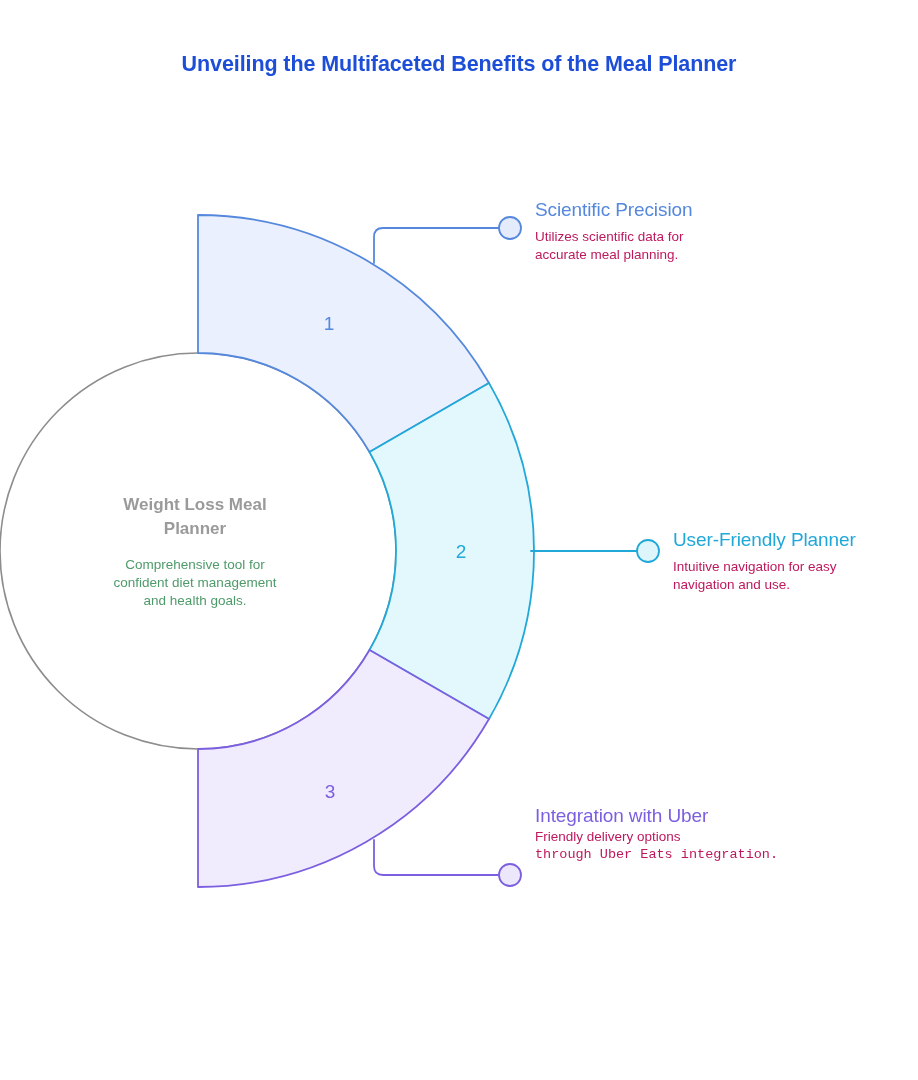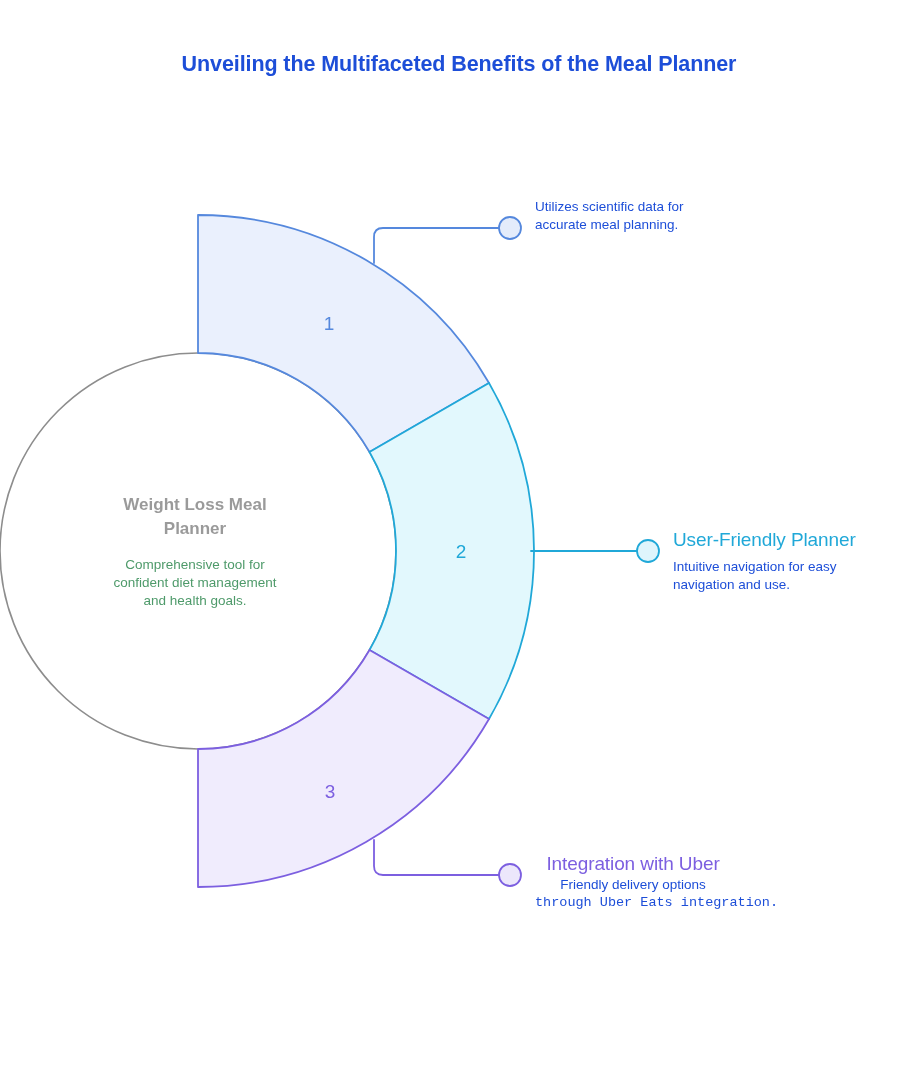--- a/index.html
+++ b/index.html
@@ -58,21 +58,21 @@
   .callout-title {
     font-size: 19px;
     line-height: 24px;
     font-weight: normal;
     margin: 0 0 6px 0;
     letter-spacing: -0.1px;
   }
   .callout-desc {
     font-size: 13.5px;
     line-height: 18px;
-    color: #1d4ed8;
+    color: #be185d;
     margin: 0;
     white-space: pre-line;
   }
 </style>
 </head>
 <body>
 
 <div id="page-title">Unveiling the Multifaceted Benefits of the Meal Planner</div>
 
 <svg id="diagram" viewBox="0 0 918 1080">
@@ -111,27 +111,28 @@
   <circle cx="510" cy="228" r="11" fill="#e4ecfb" stroke="#5588dd" stroke-width="1.8"></circle>
 
   <path d="M 531 551 L 637 551" fill="none" stroke="#20a8d8" stroke-width="1.8" stroke-linecap="round"></path>
   <circle cx="648" cy="551" r="11" fill="#dff5fc" stroke="#20a8d8" stroke-width="1.8"></circle>
 
   <path d="M 374 840 L 374 866 Q 374 875 383 875 L 499 875" fill="none" stroke="#7c5fe0" stroke-width="1.8" stroke-linecap="round"></path>
   <circle cx="510" cy="875" r="11" fill="#ece7fb" stroke="#7c5fe0" stroke-width="1.8"></circle>
 </svg>
 
 <div class="callout" style="left:535px; top:198px; width:200px;">
+  <p class="callout-title" style="color:#5588dd;">Scientific Precision</p>
   <p class="callout-desc">Utilizes scientific data for</p>
   <p class="callout-desc">accurate meal planning.</p>
 </div>
 
 <div class="callout" style="left:673px; top:528px; width:215px;">
   <p class="callout-title" style="color:#20a8d8;">User-Friendly Planner</p>
   <p class="callout-desc">Intuitive navigation for easy</p>
   <p class="callout-desc">navigation and use.</p>
 </div>
 
-<div class="callout" style="left:535px; top:852px; width:196px;text-align:center;">
+<div class="callout" style="left:535px; top:804px; width:196px;">
   <p class="callout-title" style="color:#7c5fe0; margin-bottom:0;">Integration with Uber</p>
   <p class="callout-desc">Friendly delivery options</p>
   <p class="callout-desc" style="white-space:nowrap;font-family:Liberation Mono, monospace;">through Uber Eats integration.</p>
 </div>
 
 </body></html>

